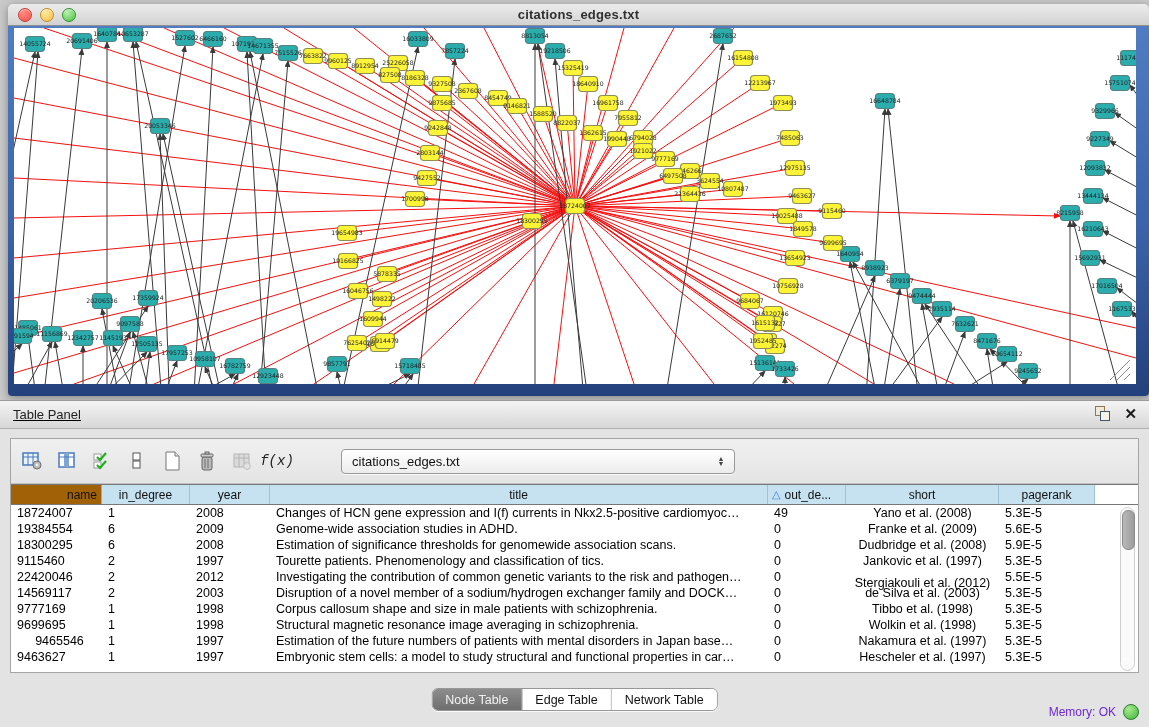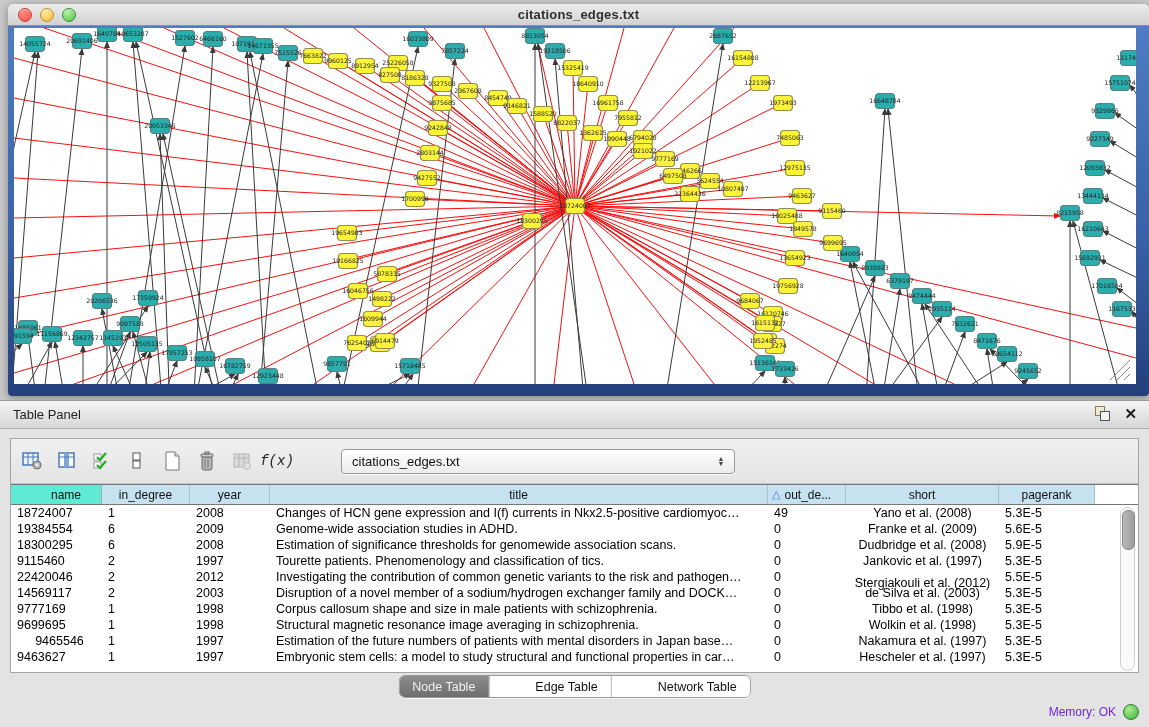--- a/index.html
+++ b/index.html
@@ -19,21 +19,21 @@
   .light.green{background:radial-gradient(circle at 35% 30%,#b9f0a8,#48c244);border:1px solid #2e8f2d;}
   .canvas-frame{height:370px;padding:2px 13px 12px 6px;box-sizing:border-box;
       background:linear-gradient(180deg,#4f7cc2 0%,#3a63a9 55%,#24407c 100%);
       border-radius:0 0 4px 4px;}
   .net-canvas{width:1122px;height:356px;background:#ffffff;overflow:hidden;position:relative;}
   .net-canvas svg{display:block;}
   
   #table-panel{position:absolute;left:0;top:400px;width:1149px;height:327px;
       background:#e3e3e3;border-top:1px solid #9a9a9a;box-sizing:border-box;}
   .panel-header{height:27px;background:linear-gradient(#f4f4f4,#d7d7d7);
-      border-bottom:1px solid #b0b0b0;display:flex;align-items:center;position:relative;}
+      border-bottom:1px solid #b0b0b0;display:flex;align-items:center;position:relative;text-decoration:underline;}
   .panel-title{font-size:13px;color:#222;margin-left:13px;}
   .panel-header-icons{position:absolute;right:12px;top:5px;display:flex;align-items:center;gap:14px;}
   .float-icon{width:15px;height:15px;position:relative;display:inline-block;}
   .float-icon .sq1{position:absolute;left:0;top:0;width:8px;height:8px;border:1.5px solid #8a7a4e;background:#efe9d8;}
   .float-icon .sq2{position:absolute;right:0;bottom:0;width:8px;height:8px;border:1.5px solid #44546e;background:#f5f2e6;}
   .close-icon{font-size:15px;font-weight:bold;color:#1b1b1b;line-height:15px;cursor:default;}
   .table-card{position:absolute;left:10px;top:37px;width:1129px;height:235px;
       background:#ffffff;border:1px solid #a5a5a5;box-sizing:border-box;}
   .tp-toolbar{height:45px;background:linear-gradient(#f0f0f0,#e4e4e4);border-bottom:1px solid #c2c2c2;
       display:flex;align-items:center;padding-left:8px;box-sizing:border-box;}
@@ -44,35 +44,35 @@
       background:linear-gradient(#ffffff,#ececec);display:flex;align-items:center;position:relative;
       box-shadow:0 1px 0 rgba(255,255,255,.7);}
   .table-combo .combo-text{font-size:13px;color:#111;margin-left:10px;flex:1;}
   .combo-arrows{width:14px;margin-right:6px;display:flex;flex-direction:column;align-items:center;line-height:5px;}
   .combo-arrows span{font-size:7px;color:#444;}
   
   .grid{position:absolute;left:0;top:45px;right:0;}
   .grid-header{display:flex;height:21px;border-top:1px solid #777;border-bottom:1px solid #777;box-sizing:border-box;}
   .hcell{background:#c6e2f1;border-right:1px solid #9fc2d6;font-size:12px;color:#111;
       display:flex;align-items:center;justify-content:center;box-sizing:border-box;overflow:hidden;white-space:nowrap;}
-  .hcell.gray{background:#5eead4;border-right:1px solid #a8a8a8;justify-content:flex-end;padding-right:20px;}
+  .hcell.gray{background:#a16207;border-right:1px solid #a8a8a8;justify-content:flex-end;padding-right:4px;}
   .hcell .sort-glyph{color:#3e7fd6;margin-right:4px;font-size:11px;}
   .hcell.align-left{justify-content:flex-start;padding-left:4px;}
   .grid-body{background:#fff;}
   .grow{display:flex;height:16px;align-items:center;}
   .bcell{font-size:12.5px;color:#000;box-sizing:border-box;overflow:hidden;white-space:nowrap;padding-left:6px;}
   .bcell.center{text-align:center;padding-left:0;}
   .vscroll{position:absolute;right:3px;top:68px;width:15px;height:164px;background:#fafafa;
       border:1px solid #cfcfcf;border-radius:8px;box-sizing:border-box;}
   .vthumb{position:absolute;left:1px;top:2px;width:11px;height:38px;border-radius:6px;
       background:linear-gradient(90deg,#b9b9b9,#9d9d9d);border:1px solid #8a8a8a;}
   
-  .table-tabs{position:absolute;left:50%;transform:translateX(-50%);top:274px;display:flex;
+  .table-tabs{position:absolute;left:50%;transform:translateX(-50%);top:287px;display:flex;
       border:1px solid #979797;border-radius:6px;overflow:hidden;background:#fff;
-      box-shadow:0 1px 0 rgba(255,255,255,.8);gap:33px;}
+      box-shadow:0 1px 0 rgba(255,255,255,.8);}
   .tab-seg{height:21px;padding:0 13px;display:flex;align-items:center;font-size:12.5px;color:#111;
       border-right:1px solid #b5b5b5;background:#fff;}
   .tab-seg:last-child{border-right:none;}
   .tab-seg.selected{background:linear-gradient(#8d8d8d,#6e6e6e);color:#f2f2f2;}
   
   .status{position:absolute;right:10px;top:303px;display:flex;align-items:center;gap:7px;}
   .status-text{font-size:12px;color:#6d28d9;}
   .mem-dot{width:14px;height:14px;border-radius:50%;border:1px solid #2e7d2e;
       background:radial-gradient(circle at 35% 30%,#a8eb8f,#3db53a);}
 </style>

